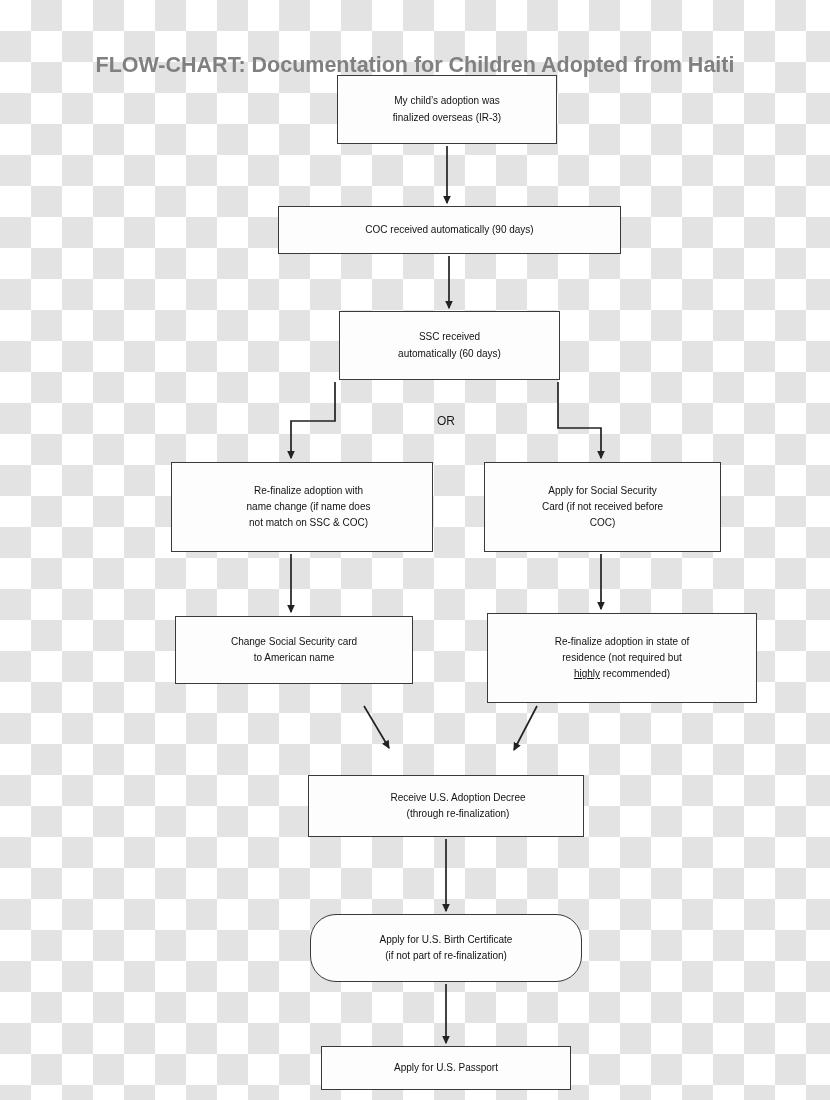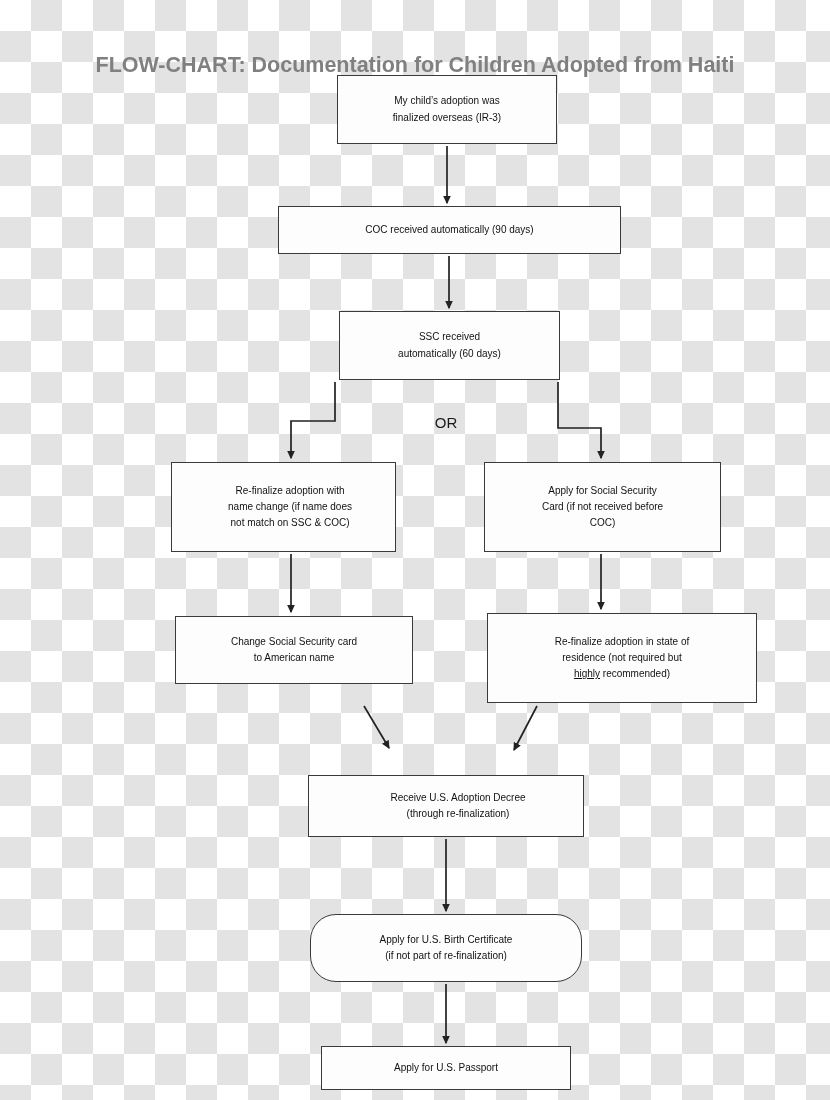--- a/index.html
+++ b/index.html
@@ -45,21 +45,21 @@
     text-align: center;
     color: #111111;
     font-size: 10px;
     line-height: 1.62;
     padding: 2px 6px;
   }
   .node .txt { display: block; width: 100%; }
   .or-label {
     position: absolute;
     color: #1a1a1a;
-    font-size: 15px;
+    font-size: 12px;
     text-align: center;
     white-space: nowrap;
   }
   u { text-decoration: underline; text-underline-offset: 1px; }
   svg.links {
     position: absolute;
     left: 0; top: 0;
     width: 830px;
     height: 1100px;
     pointer-events: none;
@@ -99,21 +99,21 @@
   <div class="node" style="left:278px; top:206px; width:343px; height:48px;">
     <span class="txt">COC received automatically (90 days)</span>
   </div>
 
   <div class="node" style="left:339px; top:311px; width:221px; height:69px;">
     <span class="txt">SSC received<br>automatically (60 days)</span>
   </div>
 
   <div class="or-label" style="left:406px; top:414px; width:80px;">OR</div>
 
-  <div class="node" style="left:171px; top:462px; width:225px; height:90px;padding-left:19px;">
+  <div class="node" style="left:171px; top:462px; width:262px; height:90px;padding-left:19px;">
     <span class="txt">Re-finalize adoption with<br>name change (if name does<br>not match on SSC &amp; COC)</span>
   </div>
 
   <div class="node" style="left:484px; top:462px; width:237px; height:90px;">
     <span class="txt">Apply for Social Security<br>Card (if not received before<br>COC)</span>
   </div>
 
   <div class="node" style="left:175px; top:616px; width:238px; height:68px;">
     <span class="txt">Change Social Security card<br>to American name</span>
   </div>

